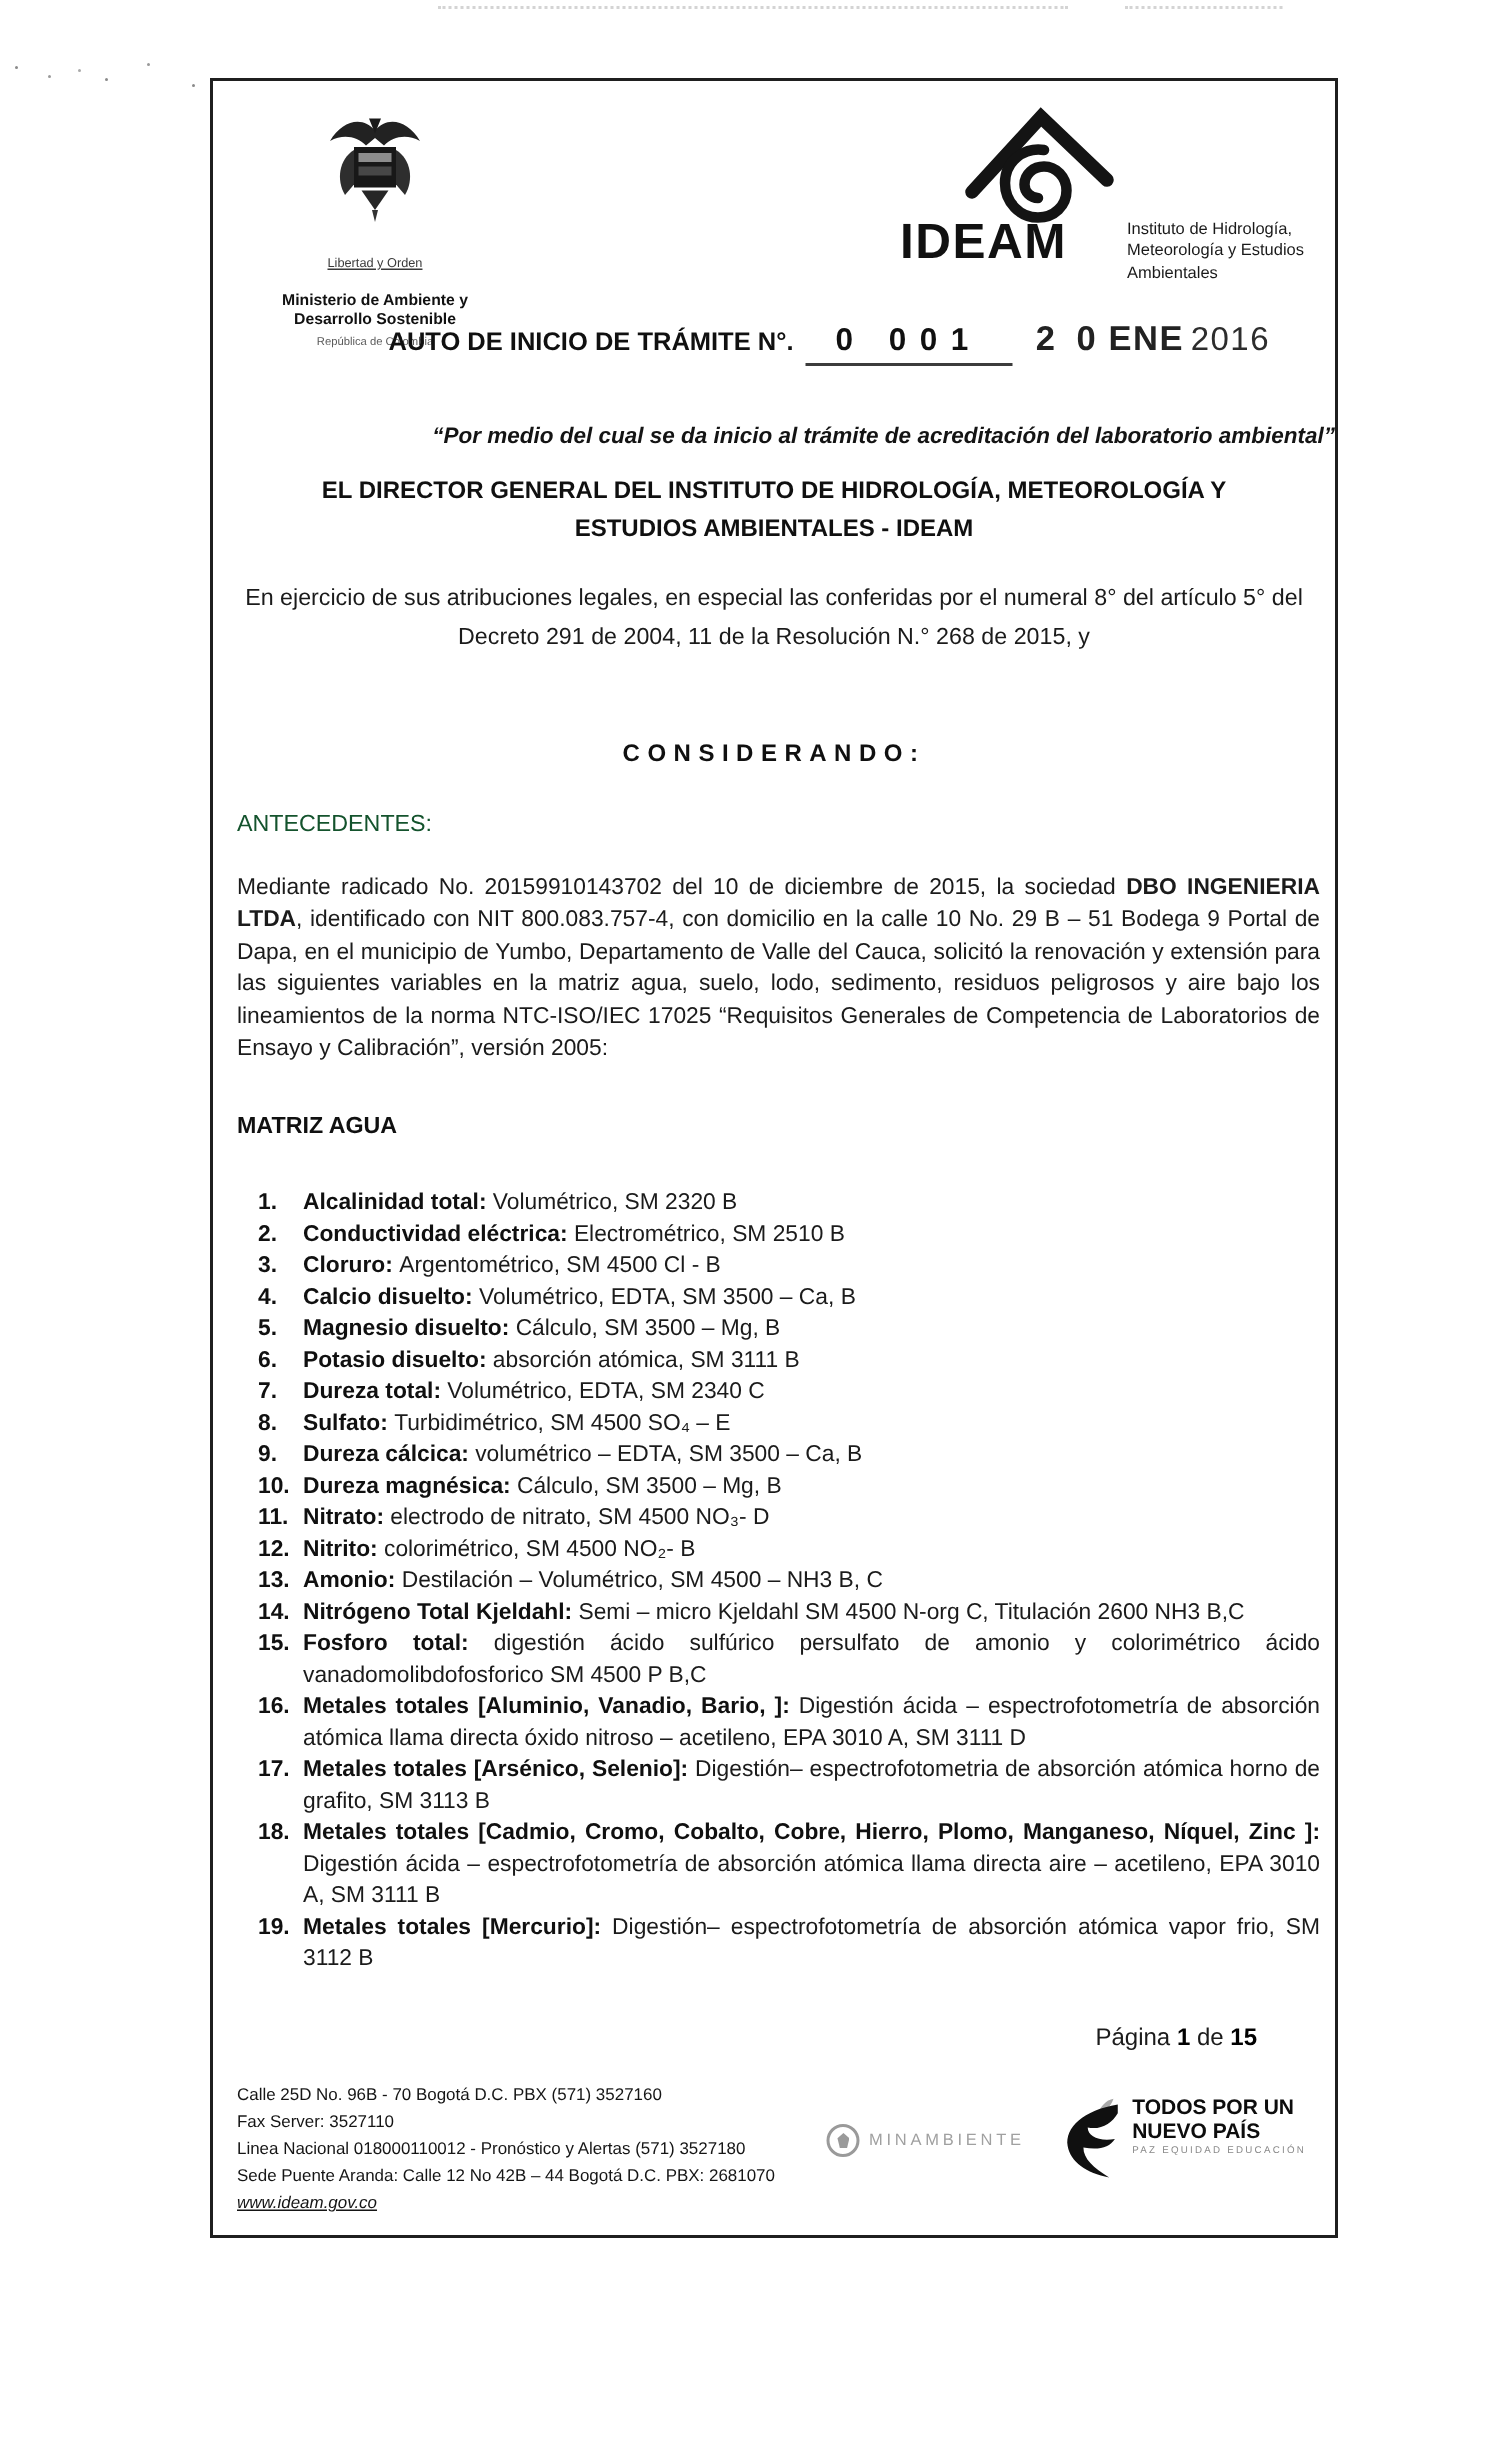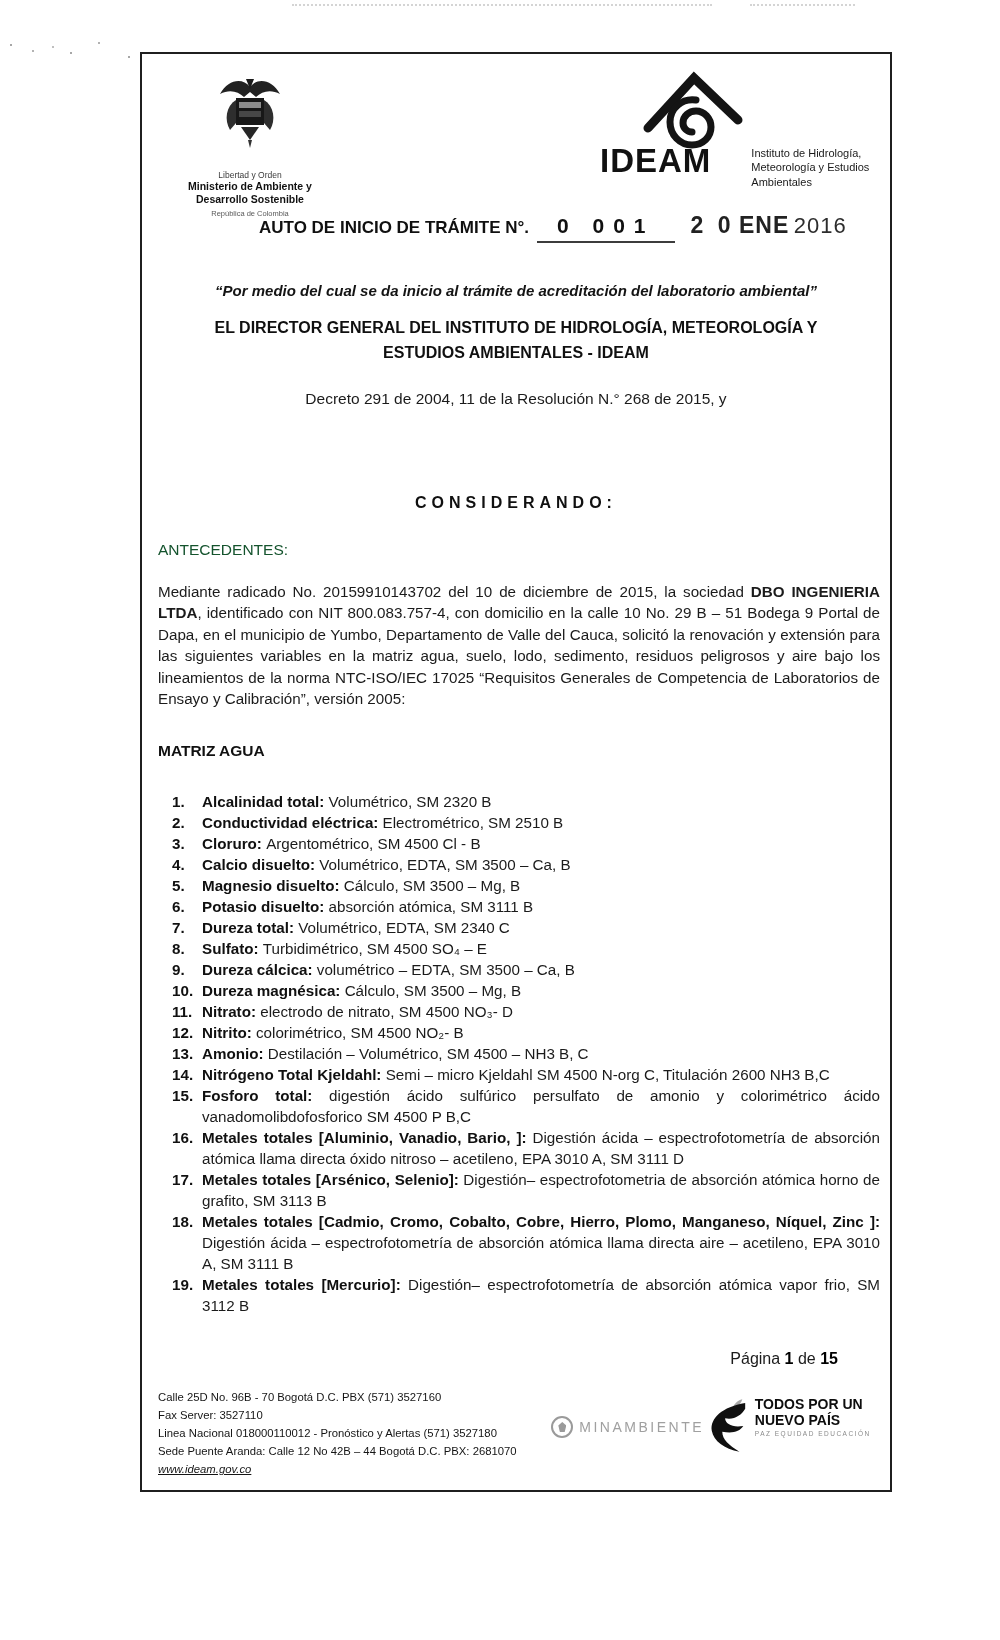--- a/index.html
+++ b/index.html
@@ -16,41 +16,41 @@
     box-shadow: 22px 6px 0 #9a9a9a, 42px 2px 0 #aaa, 60px 8px 0 #8a8a8a, 88px -2px 0 #999, 118px 12px 0 #8a8a8a; }
 
   .doc-border {
     position:absolute; left:140px; top:52px; width:752px; height:1440px;
     border:2px solid #1f1f1f; background:#fff;
   }
 
   
   .ministry { position:absolute; left:18px; top:20px; width:180px; text-align:center; }
   .ministry svg { display:block; margin:0 auto 4px auto; }
-  .ministry .motto { font-size:8.5px; color:#3a3a3a; margin-bottom:0; }
+  .ministry .motto { font-size:8.5px; color:#3a3a3a; margin-bottom:14px;text-decoration:underline; }
   .ministry .name { font-size:10.5px; font-weight:700; color:#111; width:140px; margin:0 auto; line-height:1.25; }
   .ministry .country { font-size:7.5px; color:#5a5a5a; margin-top:3px; }
 
   .ideam { position:absolute; left:458px; top:16px; width:290px; }
   .ideam .eye { display:block; margin-left:42px; }
   .ideam .row { display:flex; align-items:flex-start; margin-top:-6px;gap:32px; }
   .ideam .acronym { font-size:33px; font-weight:800; letter-spacing:1px; color:#111; line-height:1; }
   .ideam .tagline { font-size:11px; color:#1a1a1a; width:152px; margin-left:8px; line-height:1.3; margin-top:2px; }
 
   
   .title-row { position:absolute; top:158px; left:0; width:100%; padding-left:117px; white-space:nowrap; }
   .title-label { font-size:17px; font-weight:700; color:#101010; }
   .title-number-box { display:inline-block; border-bottom:2.5px solid #3c3c3c; padding:0 20px 3px 20px; margin-left:8px; }
   .title-number { font-size:21px; font-weight:800; letter-spacing:9px; color:#101010; }
   .stamp { margin-left:16px; color:#222; }
   .stamp .d { font-size:23px; font-weight:600; letter-spacing:4px; }
   .stamp .m { font-size:23px; font-weight:800; letter-spacing:1px; }
   .stamp .y { font-size:22px; font-weight:500; color:#2d2d2d; letter-spacing:1px; }
 
-  .subtitle { position:absolute; top:228px; left:0; width:100%; text-align:center;
+  .subtitle { position:absolute; top:228px; left:0; width:100%; text-align:right;
     font-size:15px; font-weight:700; font-style:italic; color:#141414; }
 
   .authority { position:absolute; top:262px; left:36px; right:36px; text-align:center;
     font-size:16px; font-weight:700; color:#101010; line-height:1.55; }
 
   .preamble { position:absolute; top:332px; left:10px; right:10px; text-align:center;
     font-size:15.5px; line-height:1.7; color:#1b1b1b; }
 
   .considerando { position:absolute; top:440px; left:0; width:100%; text-align:center;
     font-size:16px; font-weight:700; letter-spacing:5px; color:#101010; }
@@ -74,21 +74,21 @@
   .page-number b { color:#000; }
 
   .doc-footer { position:absolute; top:1334px; left:16px; right:14px; display:flex; align-items:flex-start; }
   .contact { width:430px; font-size:11.3px; line-height:1.6; color:#151515; }
   .contact .website { font-style:italic; text-decoration:underline; }
   .minambiente { display:flex; align-items:center; margin-top:28px; color:#a0a0a0; width:170px; }
   .minambiente .emblem { width:22px; height:22px; border:2px solid #9a9a9a; border-radius:50%;
     display:flex; align-items:center; justify-content:center; margin-right:6px; }
   .minambiente .emblem i { width:8px; height:10px; background:#9a9a9a; display:block;
     clip-path:polygon(50% 0, 100% 35%, 80% 100%, 20% 100%, 0 35%); }
-  .minambiente .label { font-size:14px; letter-spacing:2.5px; font-weight:400; }
+  .minambiente .label { font-size:11px; letter-spacing:2.5px; font-weight:400; }
   .nuevopais { display:flex; align-items:flex-start; margin-left:auto; margin-top:8px; width:185px; }
   .nuevopais svg { flex:0 0 auto; margin-right:6px; }
   .nuevopais .t1, .nuevopais .t2 { font-size:14px; font-weight:800; color:#0d0d0d; line-height:1.15; }
   .nuevopais .sub { font-size:6.5px; color:#8a8a8a; letter-spacing:1.5px; margin-top:2px; }
 </style>
 </head>
 <body>
 
 <div class="artifact-top-1"></div>
 <div class="artifact-top-2"></div>
@@ -126,20 +126,21 @@
 
   <div class="title-row">
     <span class="title-label">AUTO DE INICIO DE TRÁMITE N°.</span><span class="title-number-box"><span class="title-number">0 001</span></span><span class="stamp"><span class="d">2 0</span> <span class="m">ENE</span> <span class="y">2016</span></span>
   </div>
 
   <div class="subtitle">“Por medio del cual se da inicio al trámite de acreditación del laboratorio ambiental”</div>
 
   <div class="authority">EL DIRECTOR GENERAL DEL INSTITUTO DE HIDROLOGÍA, METEOROLOGÍA Y ESTUDIOS AMBIENTALES - IDEAM</div>
 
   <div class="preamble">
+    <div>En ejercicio de sus atribuciones legales, en especial las conferidas por el numeral 8° del artículo 5° del</div>
     <div>Decreto 291 de 2004, 11 de la Resolución N.° 268 de 2015, y</div>
   </div>
 
   <div class="considerando">CONSIDERANDO:</div>
 
   <div class="antecedentes">ANTECEDENTES:</div>
 
   <p class="main-paragraph"><span>Mediante radicado No. 20159910143702 del 10 de diciembre de 2015, la sociedad </span><span style="font-weight: 700;">DBO INGENIERIA LTDA</span><span>, identificado con NIT 800.083.757-4, con domicilio en la calle 10 No. 29 B – 51 Bodega 9 Portal de Dapa, en el municipio de Yumbo, Departamento de Valle del Cauca, solicitó la renovación y extensión para las siguientes variables en la matriz agua, suelo, lodo, sedimento, residuos peligrosos y aire bajo los lineamientos de la norma NTC-ISO/IEC 17025 “Requisitos Generales de Competencia de Laboratorios de Ensayo y Calibración”, versión 2005:</span></p>
 
   <div class="matriz-heading">MATRIZ AGUA</div>

